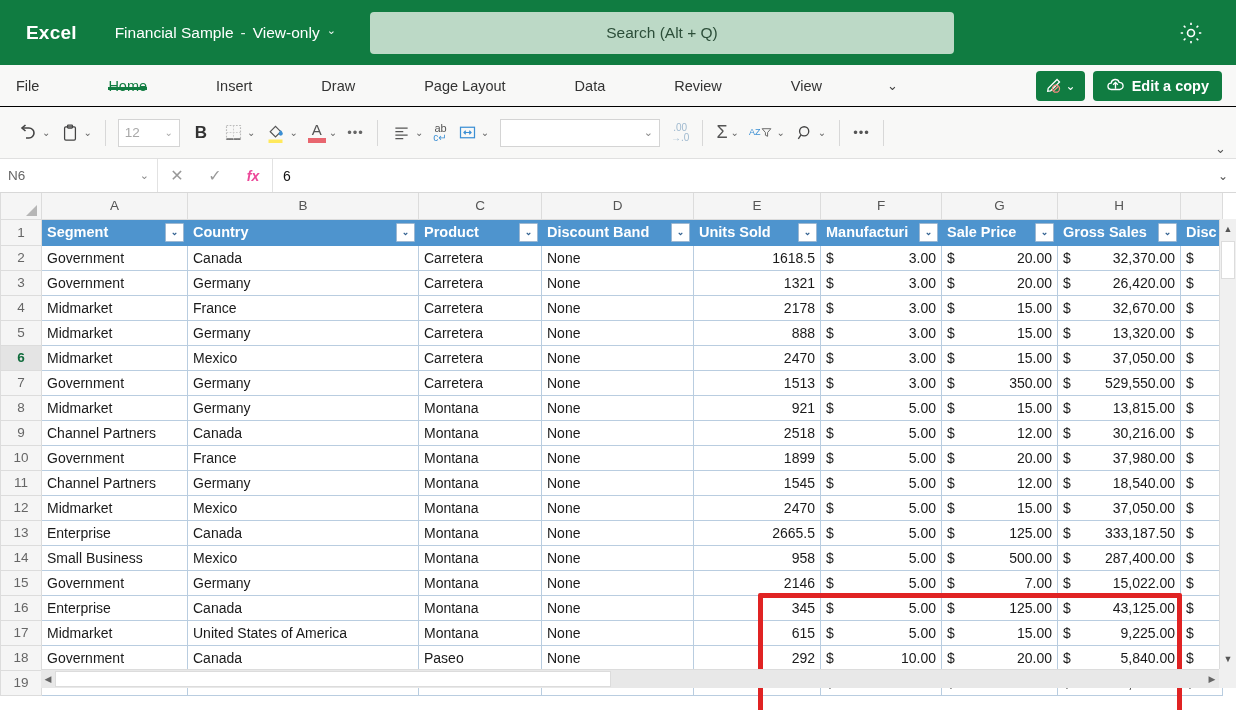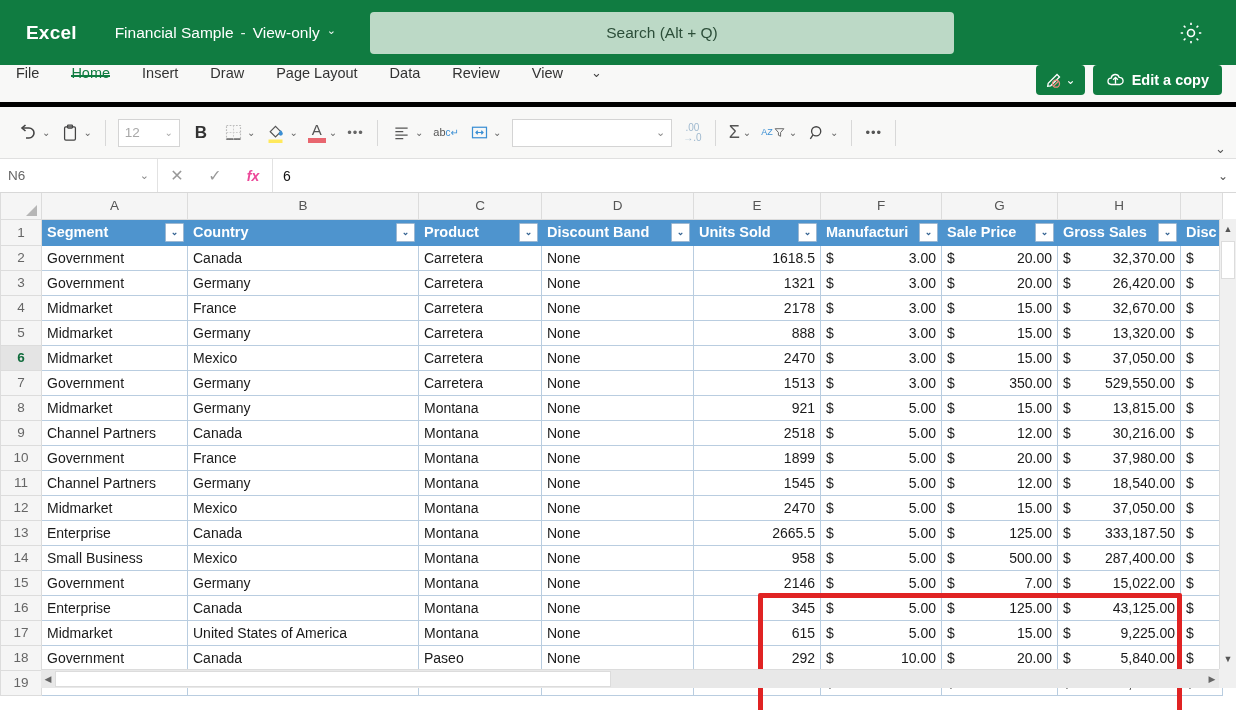--- a/index.html
+++ b/index.html
@@ -33,22 +33,23 @@
     color: #2c4e39; font-size: 15.5px;
   }
   .gear {
     position: absolute; right: 32px; top: 20px;
     width: 26px; height: 26px; cursor: pointer;
   }
 
   
   .tabbar {
     height: 42px; background: #f8f8f7;
-    display: flex; align-items: flex-start; position: relative;
-    border-bottom: 5px solid #000000;
+    display: flex; align-items: center; position: relative;
+    border-bottom: 1px solid #000000;
+    gap: 37px;
   }
   .tab {
     display: flex; align-items: center; padding: 0 16px;
     font-size: 14.5px; color: #333; position: relative; cursor: pointer;
   }
   .tab.active { font-weight: normal; color: #107c41; }
   .tab.active::after {
     content: ""; position: absolute; left: 16px; right: 16px; bottom: 4px;
     height: 2.5px; background: #107c41;
   }
@@ -322,21 +323,21 @@
     <span>•••</span>
   </div>
   <div class="vsep"></div>
   <div class="tb">
     <svg width="21" height="21" viewBox="0 0 24 24" stroke="#555" stroke-width="1.5">
       <path d="M5 7h14M5 11h9M5 15h14M5 19h9"></path>
     </svg>
     <span class="dd">⌄</span>
   </div>
   <div class="tb">
-    <div style="display:flex;flex-direction:row;align-items:flex-end;line-height:9px">
+    <div style="display:flex;flex-direction:column;align-items:flex-end;line-height:9px">
       <span style="font-size:11px;color:#555">ab</span>
       <span style="font-size:10px;color:#3b8fd4">c↵</span>
     </div>
   </div>
   <div class="tb">
     <svg width="21" height="21" viewBox="0 0 24 24" fill="none" stroke="#3b8fd4" stroke-width="1.4">
       <rect x="4" y="6" width="16" height="12"></rect>
         <path d="M8 12h8M10 10l-2 2 2 2M14 10l2 2-2 2"></path>
     </svg>
     <span class="dd">⌄</span>

